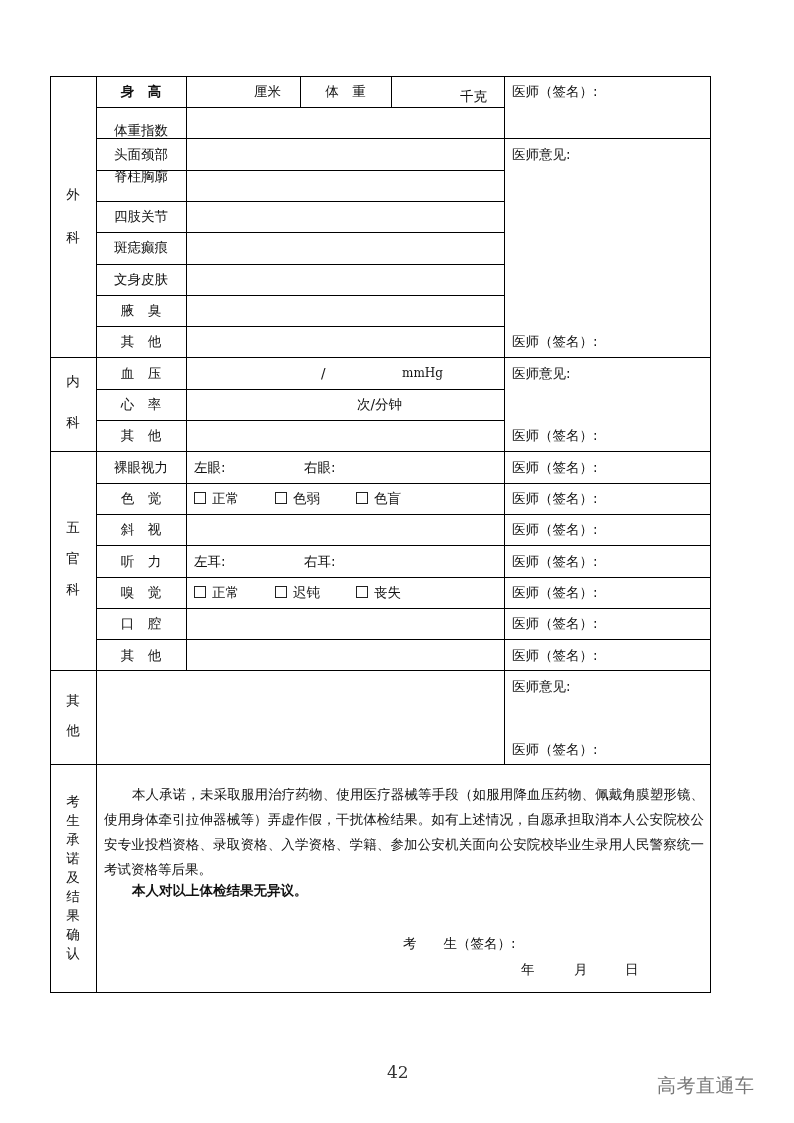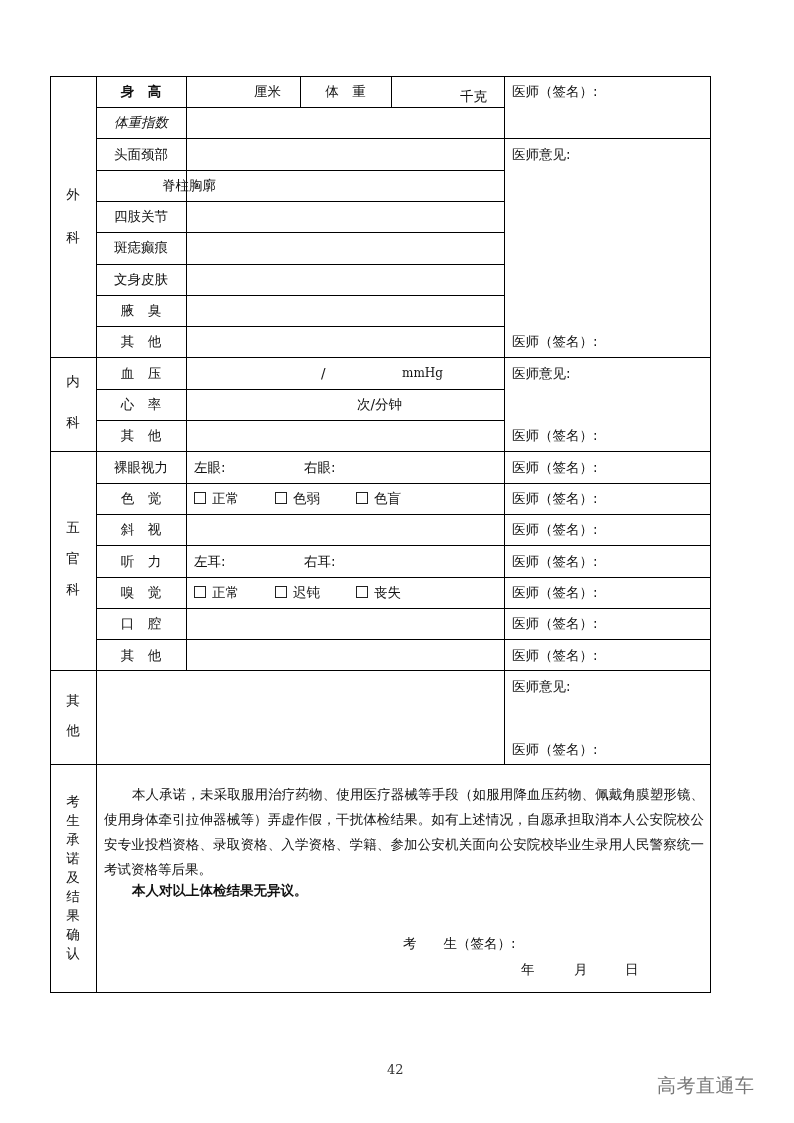--- a/index.html
+++ b/index.html
@@ -6,21 +6,21 @@
   body{width:794px;height:1123px;position:relative;font-family:"DejaVu Sans",sans-serif;color:#111;font-size:13.5px;}
   .abs{position:absolute;}
   .hl{position:absolute;height:1.3px;background:#000;}
   .vl{position:absolute;width:1.3px;background:#000;}
   .t{position:absolute;white-space:nowrap;line-height:1;}
   .c{text-align:center;}
   .cat{position:absolute;width:46px;text-align:center;line-height:1;font-size:13.5px;}
   .para{position:absolute;left:104px;width:600px;font-size:13.5px;line-height:25px;text-align:justify;}
   .cb{display:inline-block;width:10px;height:10px;border:1px solid #222;vertical-align:-1px;margin-right:6px;}
   .opt{position:absolute;white-space:nowrap;line-height:1;}
-  .pagenum{position:absolute;left:387px;top:1062px;font-family:"DejaVu Serif",serif;font-size:13px;color:#333;}
+  .pagenum{position:absolute;left:387px;top:1062px;font-family:"DejaVu Serif",serif;font-size:17px;color:#333;}
   .wm{position:absolute;left:657px;top:1073px;font-size:19px;color:#777;letter-spacing:0.5px;}
 </style>
 </head>
 <body>
 
 <div>
 
   <div class="hl" style="left:50px;width:661px;top:76px;"></div>
 
   <div class="hl" style="left:96px;width:408px;top:107px;"></div>
@@ -57,23 +57,23 @@
   <div class="vl" style="left:710px;top:76px;height:917px;"></div>
 
   <div class="vl" style="left:300px;top:76px;height:32px;"></div>
   <div class="vl" style="left:391px;top:76px;height:32px;"></div>
 
   <div>
     <div class="cat" style="left:50px;top:188px;">外</div>
     <div class="cat" style="left:50px;top:231px;">科</div>
 
     <div class="t c" style="left:96px;width:90px;top:85px;font-weight:bold;">身　高</div>
-    <div class="t c" style="left:96px;width:90px;top:116px;font-style:italic;">体重指数</div>
+    <div class="t c" style="left:96px;width:90px;top:124px;">体重指数</div>
     <div class="t c" style="left:96px;width:90px;top:148px;">头面颈部</div>
-    <div class="t c" style="left:96px;width:90px;top:179px;margin-left:48px;">脊柱胸廓</div>
+    <div class="t c" style="left:96px;width:90px;top:170px;">脊柱胸廓</div>
     <div class="t c" style="left:96px;width:90px;top:210px;">四肢关节</div>
     <div class="t c" style="left:96px;width:90px;top:241px;">斑痣癫痕</div>
     <div class="t c" style="left:96px;width:90px;top:273px;">文身皮肤</div>
     <div class="t c" style="left:96px;width:90px;top:304px;">腋　臭</div>
     <div class="t c" style="left:96px;width:90px;top:335px;">其　他</div>
 
     <div class="t" style="left:254px;top:85px;">厘米</div>
     <div class="t c" style="left:300px;width:91px;top:85px;">体　重</div>
     <div class="t" style="left:460px;top:90px;">千克</div>
 

